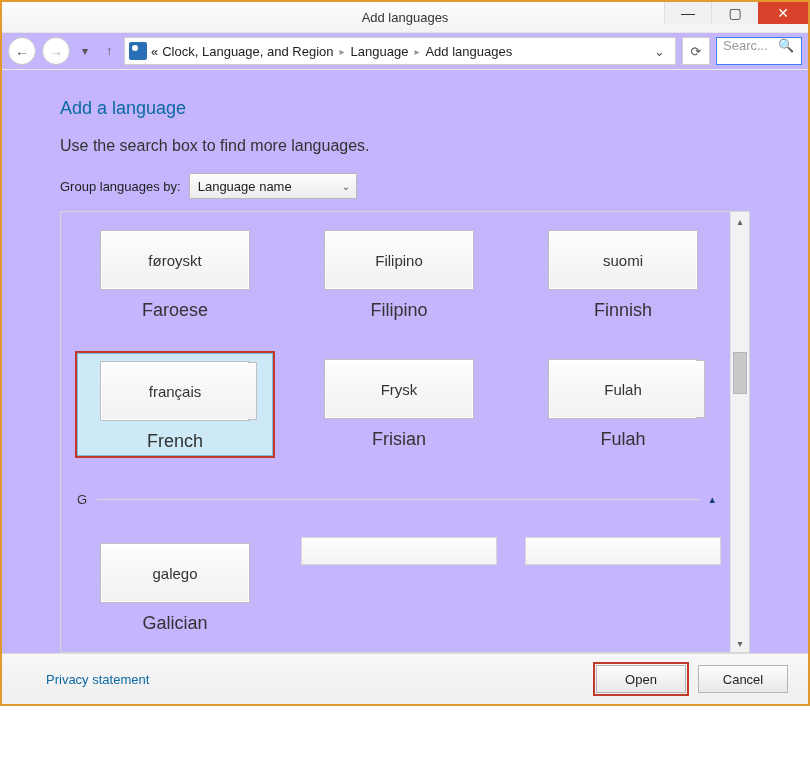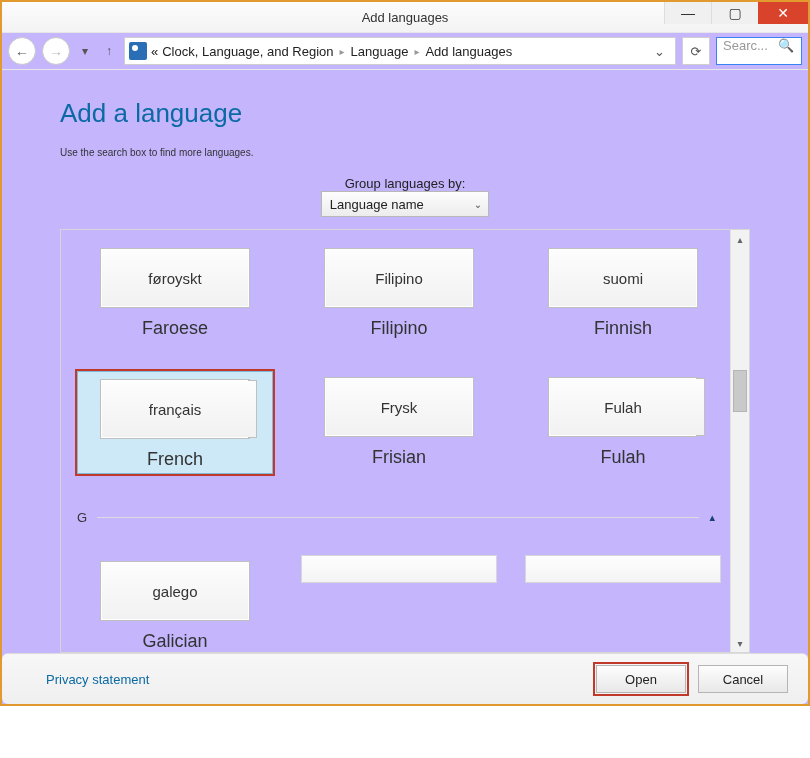--- a/index.html
+++ b/index.html
@@ -21,23 +21,23 @@
   .addr-icon:before{content:"";position:absolute;left:3px;top:3px;width:6px;height:6px;background:#fff;border-radius:50%;}
   .addr-sep{color:#999;font-size:10px;padding:0 2px;}
   .addr-seg{color:#222;white-space:nowrap;cursor:default;}
   .addr-drop{padding:0 6px;color:#555;}
   .refreshbtn{width:26px;height:26px;border:1px solid #cfcfcf;display:flex;align-items:center;justify-content:center;color:#555;background:#fff;cursor:default;}
   .searchbox{width:72px;height:26px;border:1px solid #3b82f6;background:#fff;display:flex;align-items:flex-start;padding:0 6px;color:#999;justify-content:space-between;}
   .searchbox .mag{font-size:13px;color:#777;}
   
   .content{flex:1;overflow:hidden;display:flex;flex-direction:column;}
   .inner{padding:28px 58px 0 58px;flex:1;display:flex;flex-direction:column;min-height:0;}
-  h1.page-title{color:#0b6aa4;font-weight:400;font-size:26px;margin:0 0 18px 0;}
-  .hint{margin:0 0 18px 0;font-size:10px;color:#333;}
-  .grouprow{display:flex;align-items:center;gap:0;margin-bottom:12px;font-size:13px;flex-direction:column;}
+  h1.page-title{color:#0b6aa4;font-weight:400;font-size:18px;margin:0 0 18px 0;}
+  .hint{margin:0 0 18px 0;font-size:16px;color:#333;}
+  .grouprow{display:flex;align-items:center;gap:8px;margin-bottom:12px;font-size:13px;}
   .selectbox{height:24px;border:1px solid #b8b8b8;background:linear-gradient(#fdfdfd,#ececec);display:flex;align-items:center;padding:0 6px 0 8px;gap:50px;font-size:13px;cursor:default;text-align:center;}
   .selectbox .chev{font-size:10px;color:#555;}
   
   .listwrap{flex:1;border:1px solid #d6d6d6;position:relative;overflow:hidden;min-height:0;}
   .listscroll{position:absolute;left:0;top:0;right:18px;bottom:0;overflow:hidden;padding:12px 10px 0 16px;}
   .scrollbar{position:absolute;right:0;top:0;bottom:0;width:18px;background:#f2f2f2;border-left:1px solid #e2e2e2;}
   .scrollbar .track{position:absolute;left:0;right:0;top:18px;bottom:18px;}
   .scrollbar .thumb{position:absolute;left:2px;right:2px;top:122px;height:40px;background:#c9c9c9;border:1px solid #b5b5b5;}
   .scrollbar .arr{position:absolute;left:0;right:0;height:18px;display:flex;align-items:center;justify-content:center;font-size:10px;color:#666;}
   .scrollbar .arr.up{top:0;} .scrollbar .arr.dn{bottom:0;}
@@ -50,21 +50,21 @@
   .tile.group-tile:after,.tile.group-tile:before{content:"";position:absolute;top:0;bottom:0;border-right:1px solid #bfbfbf;background:linear-gradient(#fdfdfd,#f1f1f1);}
   .tile.group-tile:before{right:-4px;width:4px;border-top:1px solid #bfbfbf;border-bottom:1px solid #bfbfbf;}
   .tile.group-tile:after{right:-8px;width:4px;border-top:1px solid #bfbfbf;border-bottom:1px solid #bfbfbf;}
   .langlabel{margin-top:10px;font-size:18px;color:#333;}
   .section-letter{grid-column:1 / -1;display:flex;align-items:center;gap:10px;margin:8px 0 2px 0;position:relative;}
   .section-letter .ltr{font-size:13px;color:#333;}
   .section-letter .rule{flex:1;height:1px;background:#dcdcdc;}
   .section-letter .collapse{font-size:11px;color:#1a3e7a;padding-right:6px;}
   .langgrid .empty-row-tile{height:26px;border:1px solid #d7d7d7;background:linear-gradient(#fdfdfd,#f4f4f4);}
   
-  .footer{height:50px;border-top:1px solid #ddd;background:linear-gradient(#f7f7f7,#efefef);display:flex;align-items:center;padding:0 20px 0 44px;gap:12px;border-radius:6px;}
+  .footer{height:50px;border-top:1px solid #ddd;background:linear-gradient(#f7f7f7,#efefef);display:flex;align-items:center;padding:0 20px 0 44px;gap:12px;}
   .footer .link{color:#0b6aa4;cursor:default;}
   .footer .spacer{flex:1;}
   .btn{min-width:88px;height:26px;border:1px solid #b5b5b5;background:linear-gradient(#fdfdfd,#e8e8e8);display:flex;align-items:center;justify-content:center;font-size:13px;cursor:default;}
   .btn.redoutline{outline:2px solid #c0392b;outline-offset:1px;}
 </style>
 </head>
 <body>
 
 <div class="window">
 

